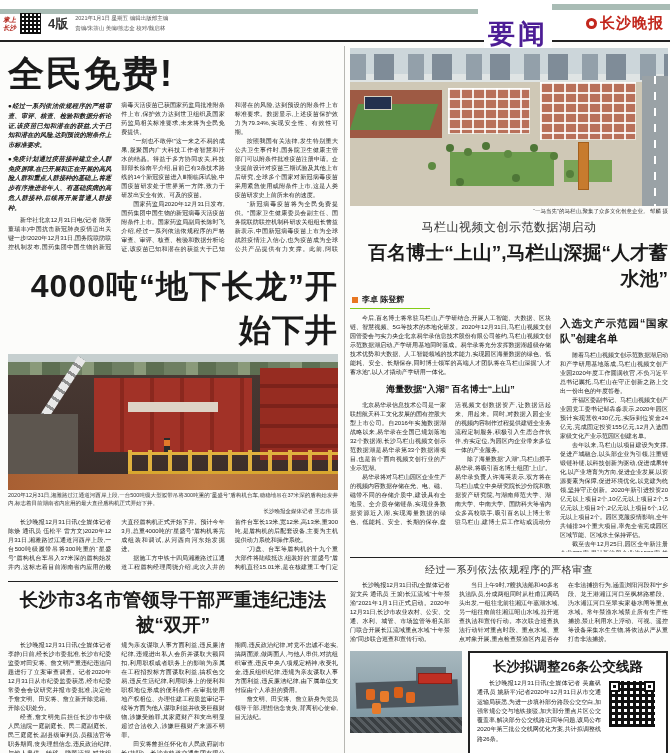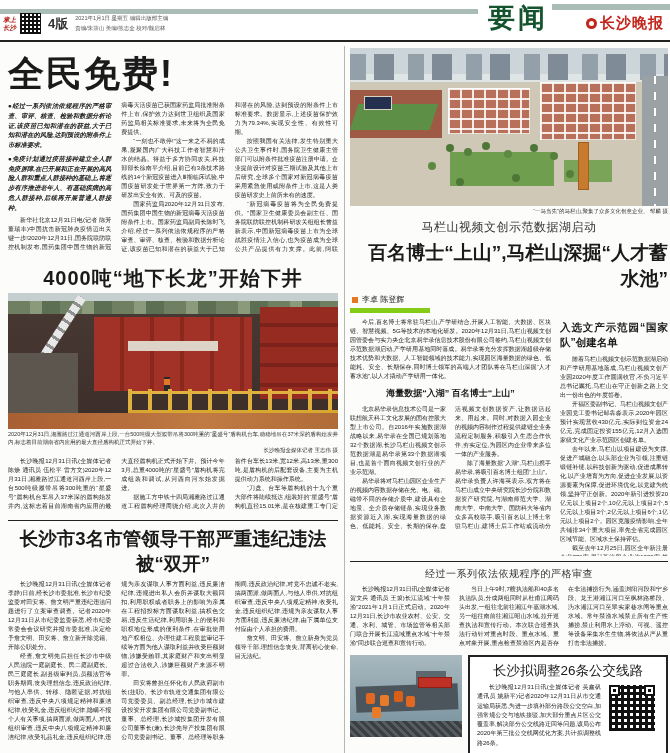--- a/index.html
+++ b/index.html
@@ -5,42 +5,42 @@
   html,body{margin:0;padding:0;}
   body{
     width:670px;height:753px;overflow:hidden;background:#fcfcfa;color:#1a1a1a;
     font-family:"Liberation Sans","DejaVu Sans",sans-serif;position:relative;
   }
   
   .header{position:relative;height:40px;border-bottom:2px solid #222;background:#fff;}
   .bar-left{position:absolute;left:0;top:9px;width:478px;height:5px;background:#a9bcb5;}
   .bar-right{position:absolute;left:542px;top:4px;width:128px;height:6px;background:#a9bcb5;}
   .section-title{position:absolute;left:484px;top:0px;font-family:"Liberation Serif","DejaVu Serif",serif;
-    font-weight:900;font-size:27px;letter-spacing:3px;color:#14532d;background:#fff;padding:0 4px;}
+    font-weight:900;font-size:27px;letter-spacing:3px;color:#4c1d95;background:#fff;padding:16px 4px;}
   .hleft{position:absolute;left:3px;top:13px;display:flex;align-items:center;gap:4px;}
   .corner-logo{color:#b3251c;font-weight:bold;font-size:6.5px;line-height:1.2;font-style:italic;text-align:center;}
   .qr-small{width:21px;height:21px;background:
       repeating-linear-gradient(0deg,#111 0 2px,transparent 2px 4px),
       repeating-linear-gradient(90deg,#111 0 2px,#fff 2px 4px);}
   .page-no{font-size:13px;font-weight:bold;color:#333;margin:0 3px;}
   .hmeta{font-size:5.5px;color:#555;line-height:1.7;}
   .masthead{position:absolute;right:6px;top:14px;display:flex;align-items:center;gap:3px;}
   .masthead-icon{width:11px;height:11px;border-radius:50%;background:#c2271d;position:relative;}
   .masthead-icon::after{content:"";position:absolute;inset:3px;border-radius:50%;background:#fff;}
   .masthead-title{color:#c2271d;font-family:"Liberation Serif","DejaVu Serif",serif;
     font-weight:bold;font-size:15px;letter-spacing:1px;}
   
   .page{display:flex;padding:0 8px;height:713px;overflow:hidden;}
   .col-left{width:330px;flex:none;}
   .vdiv{flex:none;width:0;border-left:1px solid #b7b7b2;margin:4px 5px 0 6px;}
   .col-right{width:318px;flex:none;}
   .rule{border-top:1.5px solid #222;margin:5px 0;}
   
   .headline-xl{font-size:36px;font-weight:900;letter-spacing:2px;margin:8px 0 2px;}
-  .headline-lg{font-size:20px;font-weight:900;text-align:center;margin:6px 0 1px;letter-spacing:1px;}
+  .headline-lg{font-size:32px;font-weight:900;text-align:right;margin:6px 0 1px;letter-spacing:1px;}
   .headline-md{font-size:18.5px;font-weight:900;text-align:center;margin:4px 0 2px;}
   .deck{font-size:14.5px;text-align:center;color:#222;margin:2px 0 6px;letter-spacing:1px;}
   .deck-sm{font-size:10px;text-align:center;color:#333;margin:1px 0 4px;letter-spacing:.5px;}
   .bodytext{font-size:6px;line-height:1.5;text-align:justify;color:#222;}
   .bodytext p{margin:0;text-indent:2em;}
   .cols3{column-count:3;column-gap:10px;column-fill:auto;overflow:hidden;}
   .bullet{font-family:"Liberation Serif","DejaVu Serif",serif;font-style:italic;font-weight:bold;
     font-size:6.3px;line-height:1.55;margin-bottom:4px;text-align:justify;}
   .caption{font-size:5.5px;line-height:1.45;color:#333;text-align:justify;margin-top:2px;}
   .credit{font-size:5.5px;color:#333;text-align:right;}
@@ -91,36 +91,36 @@
   
   .bp{height:82px;background:linear-gradient(#a8b8be,#8aa0aa 60%,#75909c);}
   .bp-boat{position:absolute;left:6px;top:30px;right:4px;height:26px;background:#4c555c;transform:rotate(-2deg);}
   .bp-cabin{position:absolute;left:66px;top:16px;width:30px;height:18px;background:#5d676e;}
   .bp-banner{position:absolute;right:10px;top:22px;width:34px;height:11px;background:#bf2f23;box-shadow:inset 0 0 0 1px #8f1f16;}
   .bp-vests{position:absolute;left:16px;top:38px;width:9px;height:11px;background:#e06820;border-radius:2px;
      box-shadow:14px 2px 0 #e87b2a,28px -2px 0 #d95f18,40px 3px 0 #e06820,6px 14px 0 #e87b2a;}
   .bp-net{position:absolute;left:0;right:0;bottom:0;height:16px;background:
      repeating-linear-gradient(45deg,#3a3f42 0 3px,#565c60 3px 6px);}
   
-  .byline{display:flex;align-items:center;gap:4px;font-size:8px;font-weight:normal;color:#222;
-     width:78px;border-bottom:5px solid #84cc16;padding:0 0 3px 2px;margin:2px 0 5px;}
+  .byline{display:flex;align-items:center;gap:4px;font-size:8px;font-weight:bold;color:#222;
+     width:78px;border-bottom:1px solid #84cc16;padding:0 0 3px 2px;margin:2px 0 5px;}
   .byline-sq{width:6px;height:6px;background:#e87722;flex:none;}
   .ml-cols{display:flex;gap:9px;height:238px;overflow:hidden;}
   .ml-left{width:201px;flex:none;}
   .ml-right{width:108px;flex:none;}
   .ml-intro{font-size:6px;line-height:1.5;text-align:justify;}
   .ml-intro p{margin:0;text-indent:2em;}
   .subhead1{font-size:9px;font-weight:bold;text-align:center;margin:6px 0 5px;}
   .cols2{column-count:2;column-gap:9px;column-fill:auto;overflow:hidden;}
   .subhead2{font-size:10.5px;font-weight:bold;line-height:1.45;margin:2px 0 5px;text-align:justify;}
   
   .bottom-row{display:flex;gap:6px;margin-top:4px;height:124px;overflow:hidden;}
   .boat-block{width:112px;flex:none;}
   .bus-box{flex:1;border:2px solid #222;padding:5px 7px;overflow:hidden;background:#fff;}
-  .bus-headline{font-size:13.5px;font-weight:400;text-align:center;margin:0 0 3px;}
+  .bus-headline{font-size:13.5px;font-weight:700;text-align:center;margin:0 0 3px;}
   .bus-body{font-size:6px;line-height:1.55;text-align:justify;}
   .bus-body p{margin:0;text-indent:2em;}
   .qr-wrap{float:right;width:54px;text-align:center;margin:2px 0 2px 4px;}
   .qr-big{width:46px;height:46px;margin:0 auto;position:relative;background:
       repeating-linear-gradient(0deg,#111 0 3px,transparent 3px 6px),
       repeating-linear-gradient(90deg,#111 0 3px,#fff 3px 6px);}
   .qr-big::before,.qr-big::after{content:"";position:absolute;width:11px;height:11px;background:#111;
       box-shadow:inset 0 0 0 2px #111,inset 0 0 0 4px #fff;}
   .qr-big::before{left:0;top:0;}
   .qr-big::after{right:0;top:0;}

